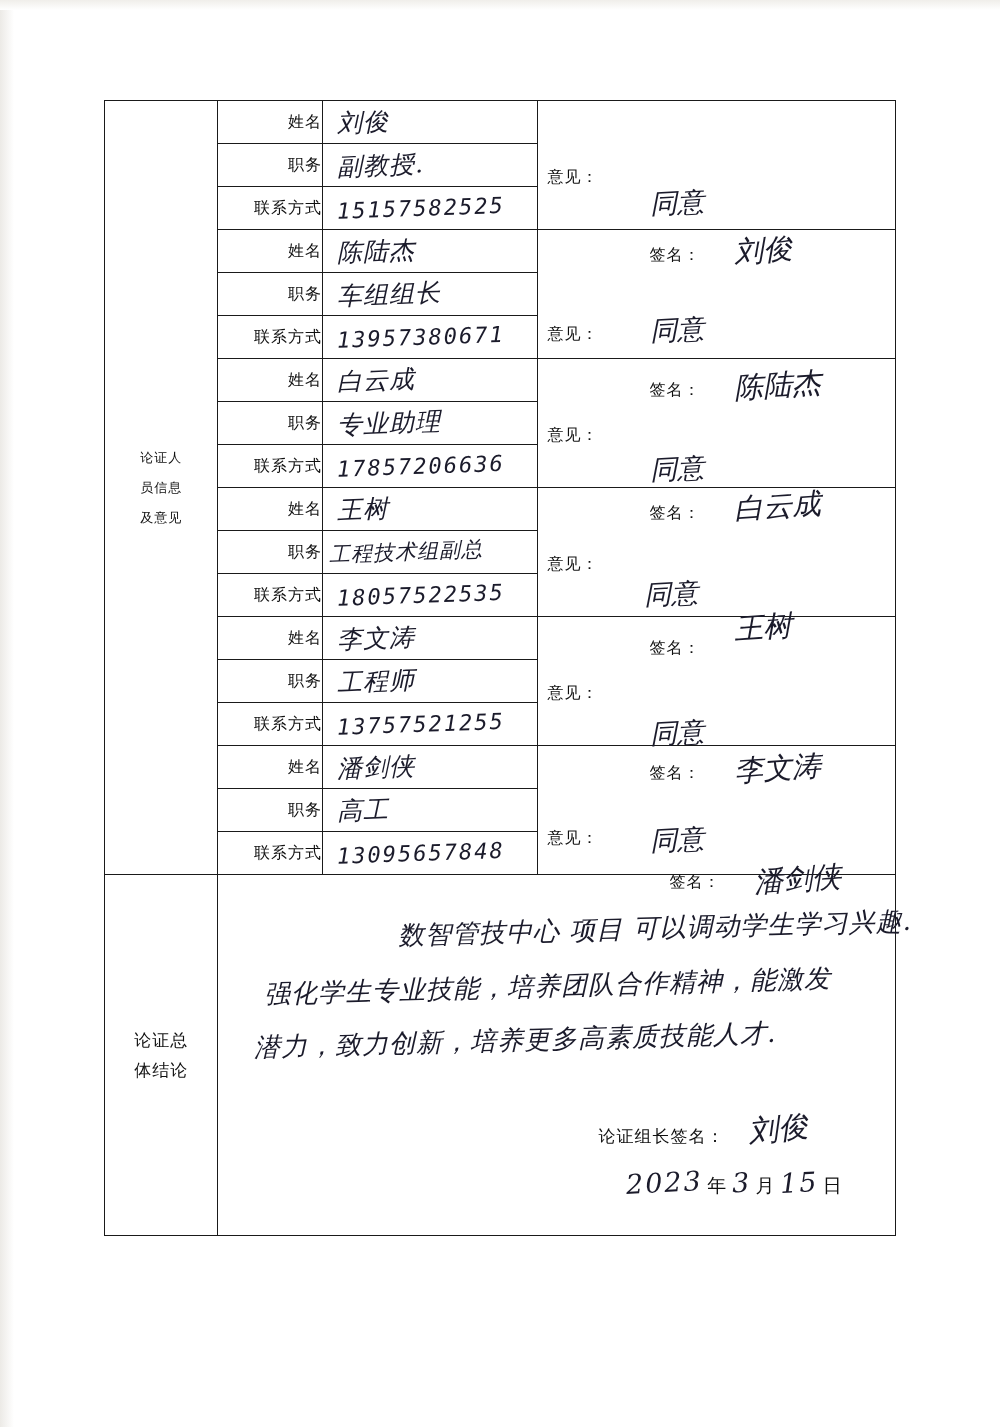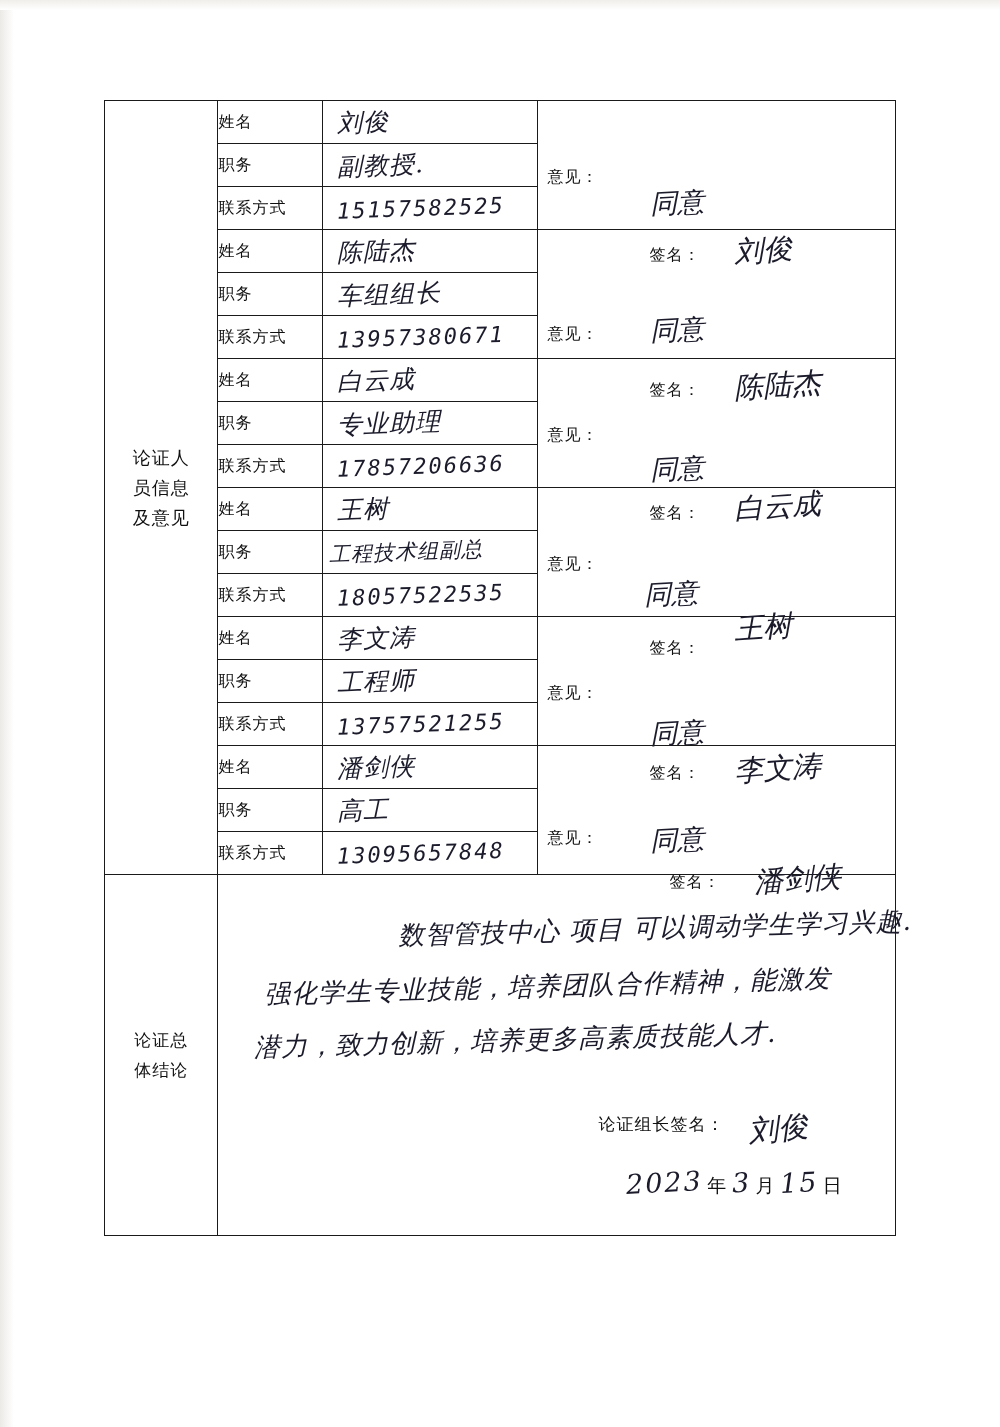--- a/index.html
+++ b/index.html
@@ -29,28 +29,28 @@
     table-layout:fixed;
   }
   table.form td{
     border:1.6px solid #1a1a1a;
     vertical-align:middle;
     padding:0;
   }
   .lbl-col{
     width:100px;
     text-align:center;
-    font-size:18px;
+    font-size:13px;
     line-height:30px;
     letter-spacing:1px;
     color:#101010;
   }
   .field-col{
     width:92px;
-    text-align:left;
+    text-align:right;
     font-size:16px;
     letter-spacing:1px;
     color:#101010;
     height:42px;
   }
   .hand-col{
     width:190px;
     height:42px;
   }
   .opinion-col{
@@ -353,21 +353,21 @@
         <td class="lbl-col concl-label">
           <div>论证总</div>
           <div>体结论</div>
         </td>
         <td class="conclusion-cell" colspan="3">
           <div class="concl-body">
             <div class="concl-line" style="top:36px;left:180px;">数智管技中心 项目 可以调动学生学习兴趣.</div>
             <div class="concl-line" style="top:94px;left:46px;">强化学生专业技能，培养团队合作精神，能激发</div>
             <div class="concl-line" style="top:148px;left:36px;">潜力，致力创新，培养更多高素质技能人才.</div>
 
-            <span class="leader-label" style="top:238px;left:380px;">论证组长签名：</span>
+            <span class="leader-label" style="top:250px;left:380px;">论证组长签名：</span>
             <span class="leader-sign" style="top:234px;left:530px;">刘俊</span>
 
             <div class="date-row" style="top:292px;left:404px;">
               <span class="date-hand">2023</span><span>年</span><span class="date-hand">3</span><span>月</span><span class="date-hand">15</span><span>日</span>
             </div>
           </div>
         </td>
       </tr>
     </tbody>
   </table>

